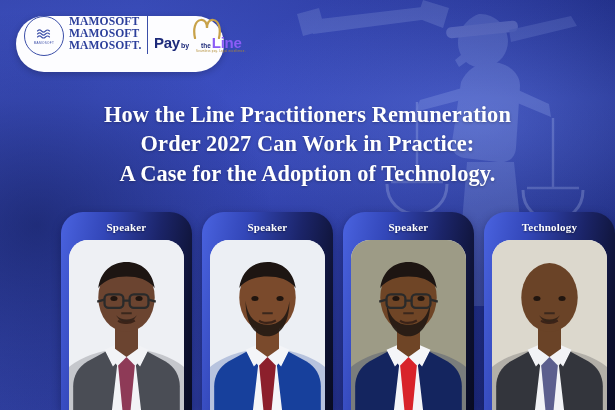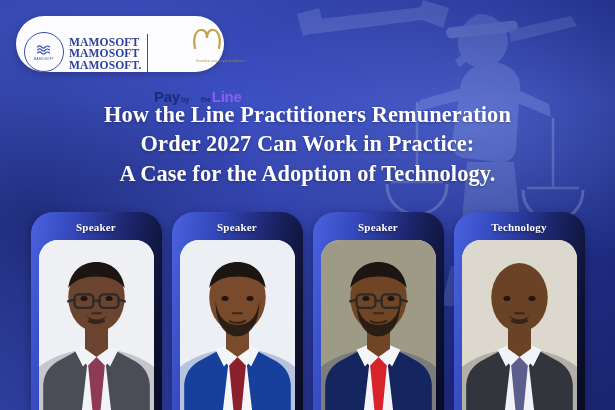--- a/index.html
+++ b/index.html
@@ -16,51 +16,51 @@
     filter:blur(.4px);pointer-events:none;}
   .justice svg{width:100%;height:100%;display:block;}
   .vignette{position:absolute;inset:0;pointer-events:none;
     background:
       radial-gradient(ellipse 55% 75% at 6% 55%, rgba(10,18,70,.55) 0%, rgba(10,18,70,0) 70%),
       linear-gradient(180deg, rgba(20,30,95,.18) 0%, rgba(20,30,95,0) 24%, rgba(16,24,80,.30) 100%);}
 
   
   .logo-pill{
     position:absolute;left:16px;top:16px;width:208px;height:56px;
-    background:#fdfdff;border-radius:28px;display:flex;align-items:flex-end;
+    background:#fdfdff;border-radius:28px;display:flex;align-items:flex-start;
     box-shadow:0 2px 7px rgba(0,0,0,.22);}
   .badge{width:38px;height:38px;margin-left:8px;flex:0 0 auto;position:relative;
     border:1.4px solid #3b4ea8;border-radius:50%;display:flex;flex-direction:column;
     align-items:center;justify-content:center;}
   .badge .waves{width:17px;height:12px;}
   .badge .bname{font-size:3.1px;letter-spacing:.35px;color:#3b4ea8;margin-top:1px;
     font-family:"Liberation Sans",sans-serif;}
   .mamo{margin-left:5px;line-height:1.02;color:#2c3f9b;font-weight:700;
     font-size:11.6px;letter-spacing:.1px;}
   .divider{width:1.6px;height:38px;background:#3b4ea8;margin:0 6px 0 5px;flex:0 0 auto;}
   .payline{position:relative;width:96px;height:46px;flex:0 0 auto;}
   .pbl-arch{position:absolute;left:38px;top:1px;width:30px;height:22px;}
   .pbl-row{position:absolute;left:0;top:18px;width:100%;display:flex;align-items:baseline;
     font-family:"Liberation Sans",sans-serif;}
-  .pbl-pay{font-size:15px;font-weight:700;color:#1d2a7a;letter-spacing:-.3px;margin-top:44px;}
+  .pbl-pay{font-size:15px;font-weight:700;color:#1d2a7a;letter-spacing:-.3px;}
   .pbl-by{font-size:7px;font-weight:700;color:#1d2a7a;margin:0 1px 0 1px;}
   .pbl-the{font-size:6.5px;font-weight:700;color:#1d2a7a;margin-left:11px;}
   .pbl-line{font-size:15px;font-weight:700;color:#8b5cf6;letter-spacing:-.3px;margin-left:1px;}
   .pbl-tag{position:absolute;left:42px;top:33px;font-size:2.9px;color:#b08a2e;
     letter-spacing:.25px;font-family:"Liberation Sans",sans-serif;white-space:nowrap;}
 
   
   .title{position:absolute;left:0;right:0;top:100px;text-align:center;color:#fff;
     font-weight:700;font-size:22.4px;line-height:1.31;letter-spacing:.1px;
     text-shadow:0 1px 3px rgba(0,0,0,.30);padding:0 26px;box-sizing:border-box;}
   .title span{display:block;}
 
   
   .cards{position:absolute;left:0;right:0;top:212px;bottom:0;display:flex;
-    justify-content:center;align-items:flex-start;gap:10px;}
+    justify-content:flex-end;align-items:flex-start;gap:10px;}
   .card{position:relative;width:131px;height:198px;border-radius:22px 22px 0 0;overflow:hidden;
     background:linear-gradient(100deg,#4a63e0 0%,#3347b9 28%,#1b2468 62%,#0d1130 88%,#080b22 100%);
     box-shadow:0 3px 10px rgba(5,10,45,.35);}
   .card .role{position:relative;z-index:2;text-align:center;color:#fff;font-weight:700;
     font-size:11px;letter-spacing:.2px;padding-top:9px;text-shadow:0 1px 2px rgba(0,0,0,.45);}
   .photo{position:absolute;left:8px;right:8px;top:28px;bottom:0;border-radius:19px 19px 0 0;
     overflow:hidden;background:#e9ecf2;}
   .photo svg{position:absolute;left:0;top:0;width:100%;height:100%;display:block;}
 </style>
 </head>

